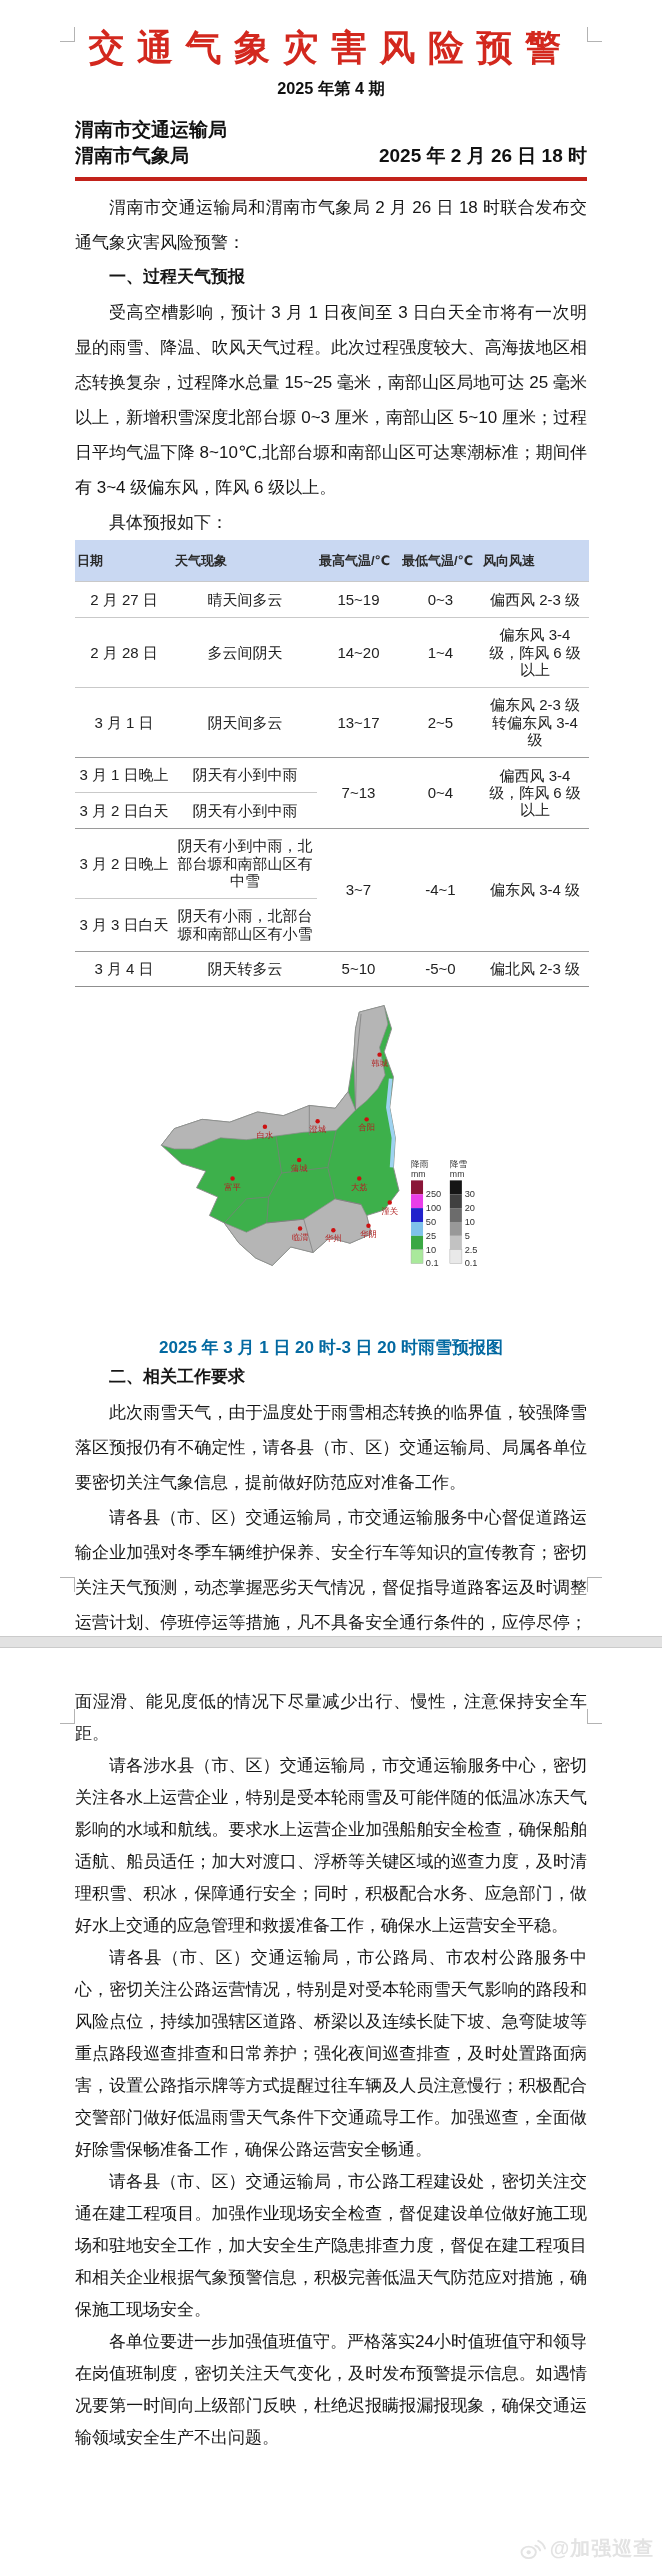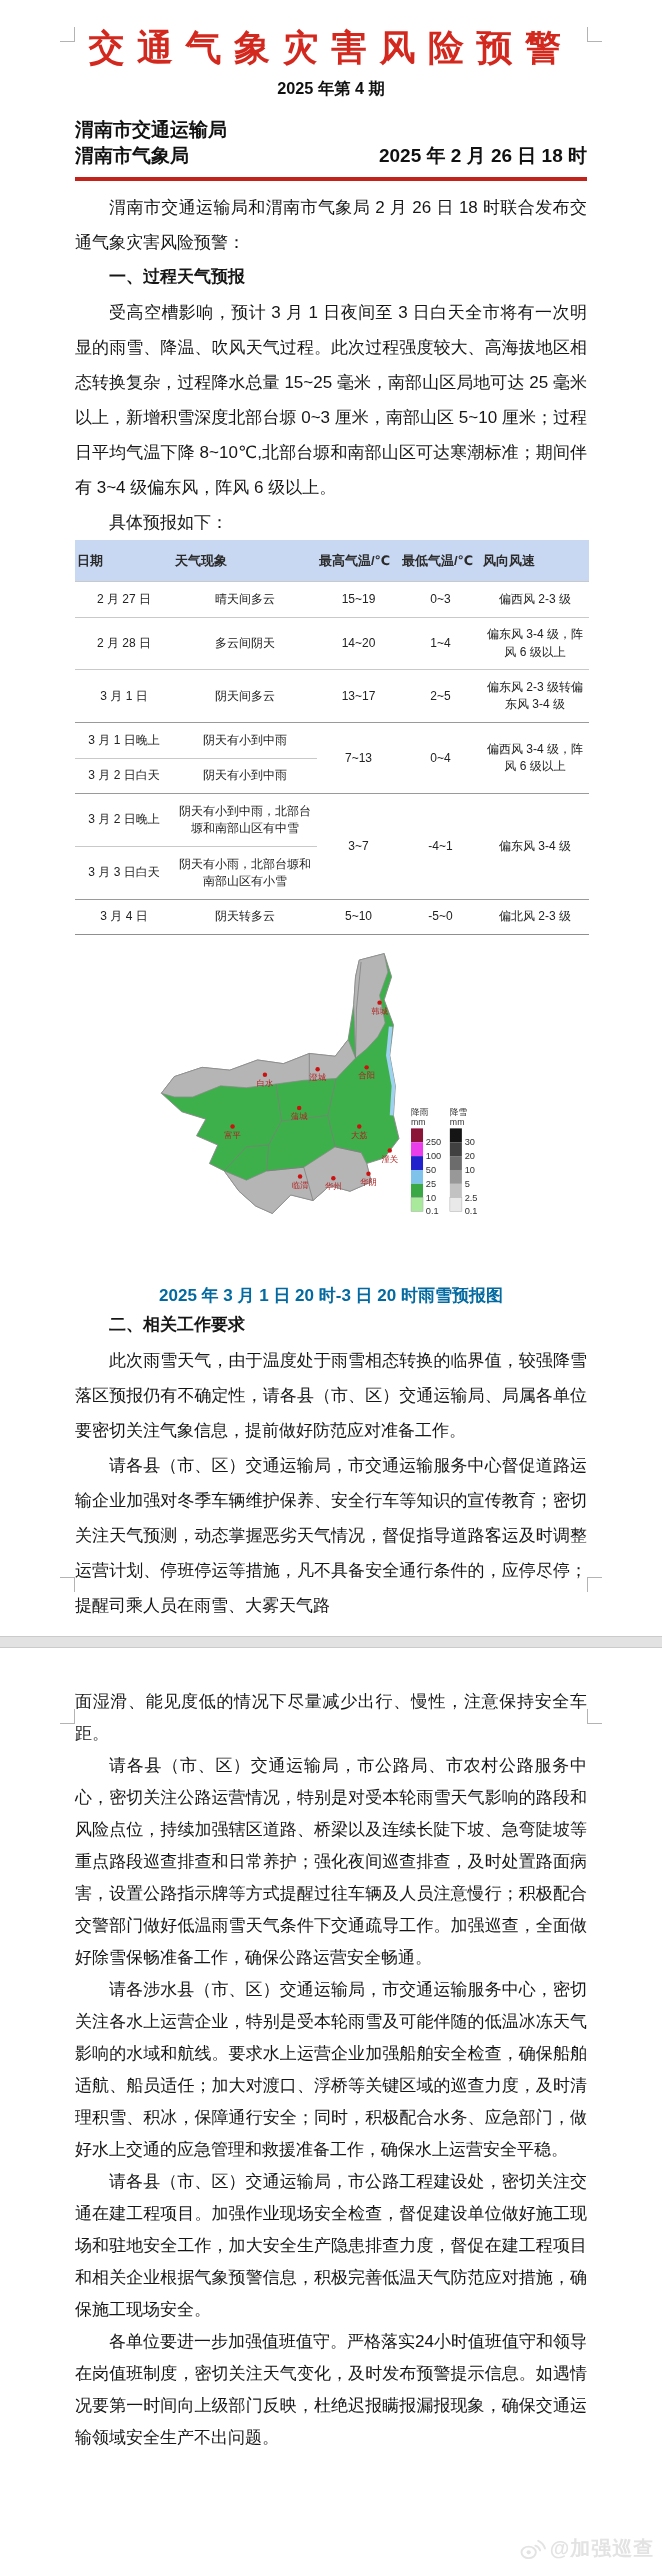--- a/index.html
+++ b/index.html
@@ -43,21 +43,21 @@
   .sec-title{font-weight:bold;font-family:Liberation Mono, monospace;}
   .p2para{line-height:32px;}
 
   
   table.fc{border-collapse:collapse;width:513px;margin:0;table-layout:fixed;border-bottom:1.9px solid #8f8f8f;}
   table.fc th{
     background:#c9d8f2;color:#2a2a2a;font-size:13px;font-weight:bold;
     padding:11.5px 1.9px;text-align:left;
   }
   table.fc td{
-    font-size:12px;color:#222;text-align:center;padding:8.6px 1.9px;
+    font-size:15px;color:#222;text-align:center;padding:8.6px 1.9px;
     border-top:1px solid #c9c9c9;line-height:17.3px;vertical-align:middle;
   }
   table.fc tr.grp td{border-top:1px solid #9a9a9a;}
 
   
   .map-wrap{width:415px;margin:13.4px auto 0;text-align:center;}
   .map-caption{text-align:center;font-size:17px;font-weight:bold;line-height:25px;margin:11.5px 0 0 0;color:#0369a1;}
 
   
   .watermark{
@@ -262,22 +262,22 @@
 </div>
 
 <div class="page-sep"></div>
 
 <div class="page page2">
   <div class="mark tl p2tl"></div>
   <div class="mark tr p2tr"></div>
 
   <div class="content">
     <p class="para p2para">面湿滑、能见度低的情况下尽量减少出行、慢性，注意保持安全车距。</p>
+    <p class="para p2para indent">请各涉水县（市、区）交通运输局，市交通运输服务中心，密切关注各水上运营企业，特别是受本轮雨雪及可能伴随的低温冰冻天气影响的水域和航线。要求水上运营企业加强船舶安全检查，确保船舶适航、船员适任；加大对渡口、浮桥等关键区域的巡查力度，及时清理积雪、积冰，保障通行安全；同时，积极配合水务、应急部门，做好水上交通的应急管理和救援准备工作，确保水上运营安全平稳。</p>
     <p class="para p2para indent">请各县（市、区）交通运输局，市公路局、市农村公路服务中心，密切关注公路运营情况，特别是对受本轮雨雪天气影响的路段和风险点位，持续加强辖区道路、桥梁以及连续长陡下坡、急弯陡坡等重点路段巡查排查和日常养护；强化夜间巡查排查，及时处置路面病害，设置公路指示牌等方式提醒过往车辆及人员注意慢行；积极配合交警部门做好低温雨雪天气条件下交通疏导工作。加强巡查，全面做好除雪保畅准备工作，确保公路运营安全畅通。</p>
-    <p class="para p2para indent">请各涉水县（市、区）交通运输局，市交通运输服务中心，密切关注各水上运营企业，特别是受本轮雨雪及可能伴随的低温冰冻天气影响的水域和航线。要求水上运营企业加强船舶安全检查，确保船舶适航、船员适任；加大对渡口、浮桥等关键区域的巡查力度，及时清理积雪、积冰，保障通行安全；同时，积极配合水务、应急部门，做好水上交通的应急管理和救援准备工作，确保水上运营安全平稳。</p>
     <p class="para p2para indent">请各县（市、区）交通运输局，市公路工程建设处，密切关注交通在建工程项目。加强作业现场安全检查，督促建设单位做好施工现场和驻地安全工作，加大安全生产隐患排查力度，督促在建工程项目和相关企业根据气象预警信息，积极完善低温天气防范应对措施，确保施工现场安全。</p>
     <p class="para p2para indent">各单位要进一步加强值班值守。严格落实24小时值班值守和领导在岗值班制度，密切关注天气变化，及时发布预警提示信息。如遇情况要第一时间向上级部门反映，杜绝迟报瞒报漏报现象，确保交通运输领域安全生产不出问题。</p>
   </div>
 
   <div class="watermark">
     <svg width="27" height="23" viewBox="0 0 28 24">
       <ellipse cx="10" cy="16" rx="7.5" ry="6" fill="none" stroke="#e3e3e3" stroke-width="2"></ellipse>
       <circle cx="10" cy="16" r="2.2" fill="#e3e3e3"></circle>
       <path d="M17,9 a8,8 0 0 1 5,5" fill="none" stroke="#e3e3e3" stroke-width="2" stroke-linecap="round"></path>
       <path d="M20,4 a13,13 0 0 1 7,8" fill="none" stroke="#e3e3e3" stroke-width="2" stroke-linecap="round"></path>

